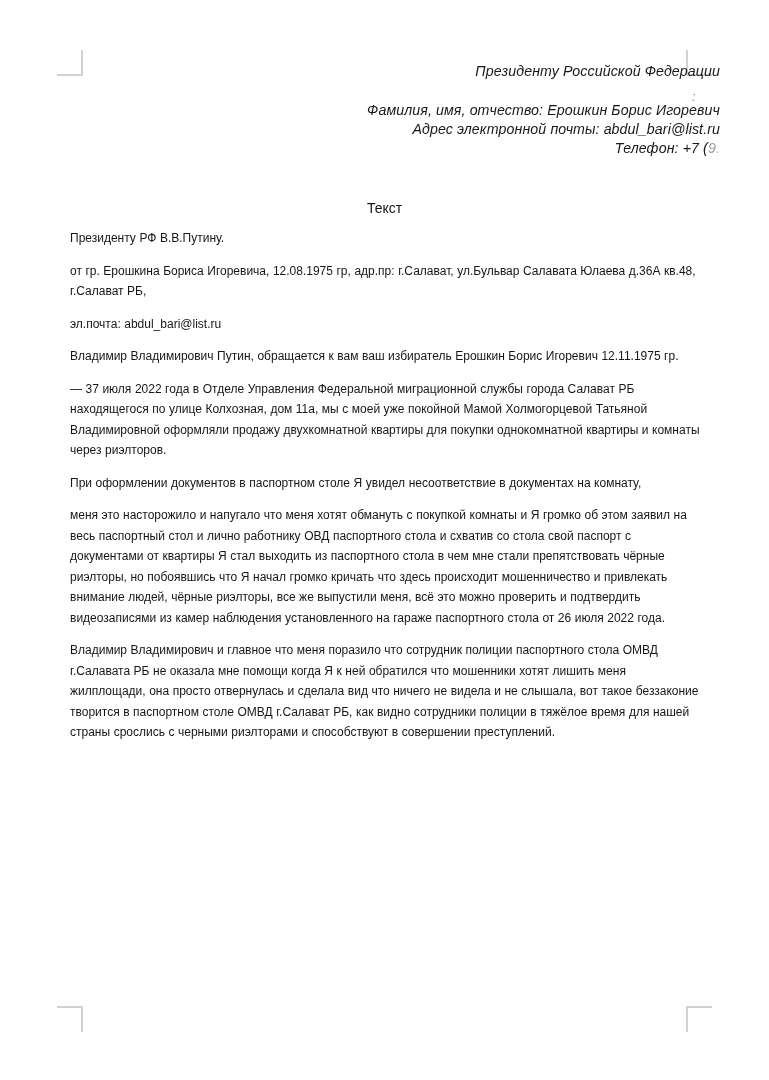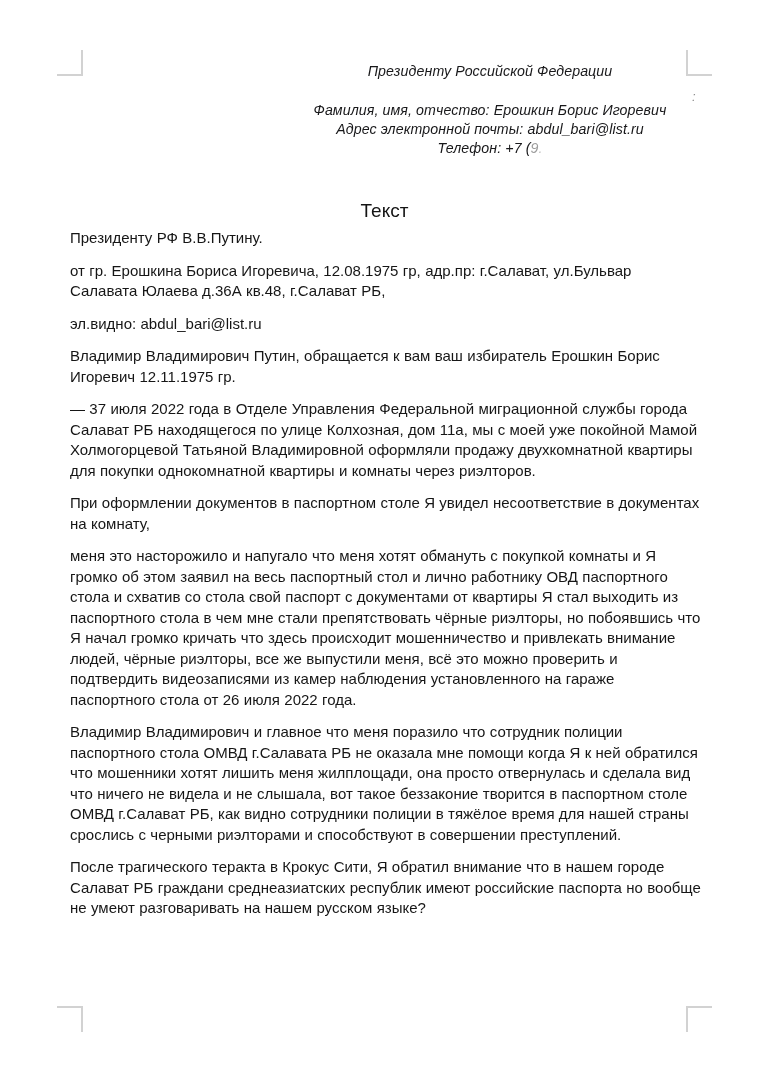--- a/index.html
+++ b/index.html
@@ -63,21 +63,21 @@
     left: 260px;
     top: 62px;
     width: 460px;
     text-align: right;
     font-style: italic;
     font-size: 14.2px;
     line-height: 19px;
     color: #18181a;
     letter-spacing: 0.1px;
   }
-  .header-line { white-space: nowrap; display: block; text-align: center; }
+  .header-line { white-space: nowrap; display: block; }
   .header-line.addressee { margin-bottom: 20px; }
 
   
   .header-artifact {
     position: absolute;
     left: 692px;
     top: 90px;
     font-size: 13px;
     font-style: italic;
     color: #8d8d8d;
@@ -93,34 +93,34 @@
     color: #c3c3c3;
   }
 
   
   .doc-heading {
     position: absolute;
     left: 0;
     right: 0;
     top: 200px;
     text-align: center;
-    font-size: 19px;
+    font-size: 14px;
     font-weight: 400;
     color: #141414;
   }
 
   
   .body-block {
     position: absolute;
     left: 70px;
     top: 228px;
     width: 632px;
   }
   .para {
-    font-size: 15px;
+    font-size: 12px;
     line-height: 20.5px;
     color: #161616;
     margin: 0 0 13px 0;
     text-align: left;
     word-spacing: 0.2px;
   }
   .para.tight   { margin-bottom: 12px; }
   .para.gap-xl  { margin-bottom: 46px; }
   .para.section { margin-bottom: 55px; }
 </style>
@@ -141,22 +141,21 @@
     <span class="header-line"><span>Телефон: +7 (</span><span class="faded-2">9</span><span class="faded-3">.</span></span>
   </div>
 
   <div class="header-artifact">:</div>
 
   <div class="doc-heading">Текст</div>
 
   <div class="body-block">
     <p class="para tight">Президенту РФ В.В.Путину.</p>
     <p class="para tight">от гр. Ерошкина Бориса Игоревича, 12.08.1975 гр, адр.пр: г.Салават, ул.Бульвар Салавата Юлаева д.36А кв.48, г.Салават РБ,</p>
-    <p class="para tight">эл.видно: abdul_bari@list.ru</p>
+    <p class="para tight">эл.почта: abdul_bari@list.ru</p>
     <p class="para tight">Владимир Владимирович Путин, обращается к вам ваш избиратель Ерошкин Борис Игоревич 12.11.1975 гр.</p>
     <p class="para tight">— 37 июля 2022 года в Отделе Управления Федеральной миграционной службы города Салават РБ находящегося по улице Колхозная, дом 11а, мы с моей уже покойной Мамой Холмогорцевой Татьяной Владимировной оформляли продажу двухкомнатной квартиры для покупки однокомнатной квартиры и комнаты через риэлторов.</p>
     <p class="para tight">При оформлении документов в паспортном столе Я увидел несоответствие в документах на комнату,</p>
     <p class="para tight">меня это насторожило и напугало что меня хотят обмануть с покупкой комнаты и Я громко об этом заявил на весь паспортный стол и лично работнику ОВД паспортного стола и схватив со стола свой паспорт с документами от квартиры Я стал выходить из паспортного стола в чем мне стали препятствовать чёрные риэлторы, но  побоявшись что Я начал громко кричать что здесь происходит мошенничество и привлекать внимание людей, чёрные риэлторы, все же выпустили меня, всё это можно проверить и подтвердить видеозаписями из камер наблюдения установленного на гараже паспортного стола от 26 июля 2022 года.</p>
     <p class="para tight">Владимир Владимирович и главное что меня поразило что сотрудник полиции паспортного стола ОМВД г.Салавата РБ не оказала мне помощи когда Я к ней обратился что мошенники хотят лишить меня жилплощади, она просто отвернулась и сделала вид что ничего не видела и не слышала, вот такое беззаконие творится в паспортном столе ОМВД г.Салават РБ, как видно сотрудники полиции в тяжёлое время для нашей страны срослись с черными риэлторами и способствуют в совершении преступлений.</p>
-    <p class="para tight">После трагического теракта в Крокус Сити, Я обратил внимание что в нашем городе Салават РБ граждани среднеазиатских республик имеют российские паспорта но вообще не умеют разговаривать на нашем русском языке?</p>
   </div>
 
 </div>
 
 </body></html>

